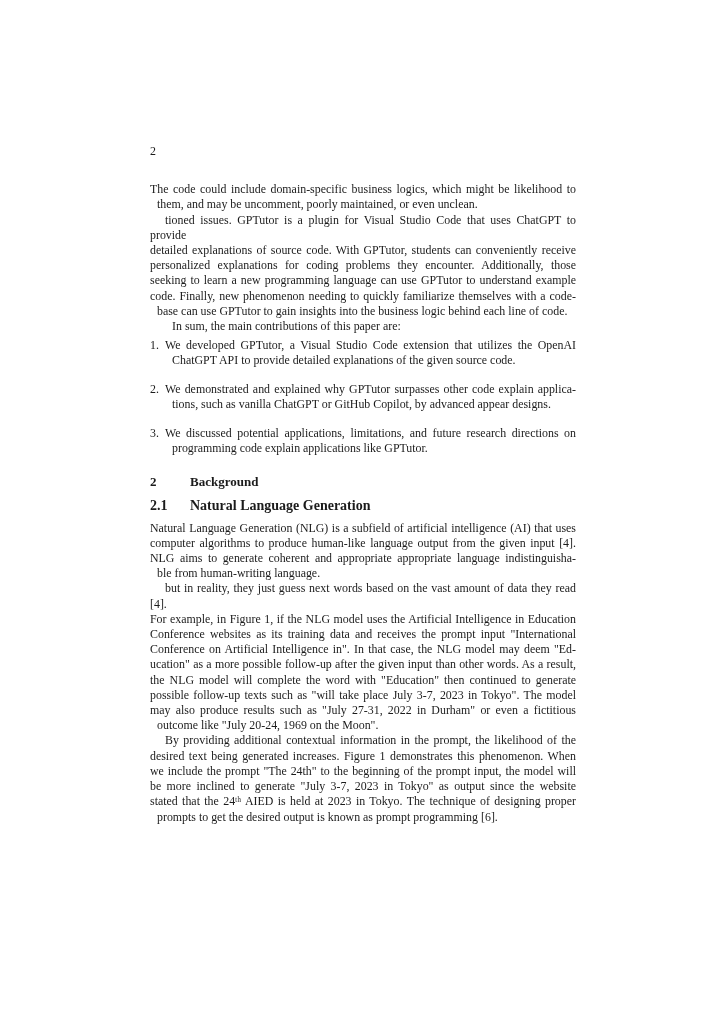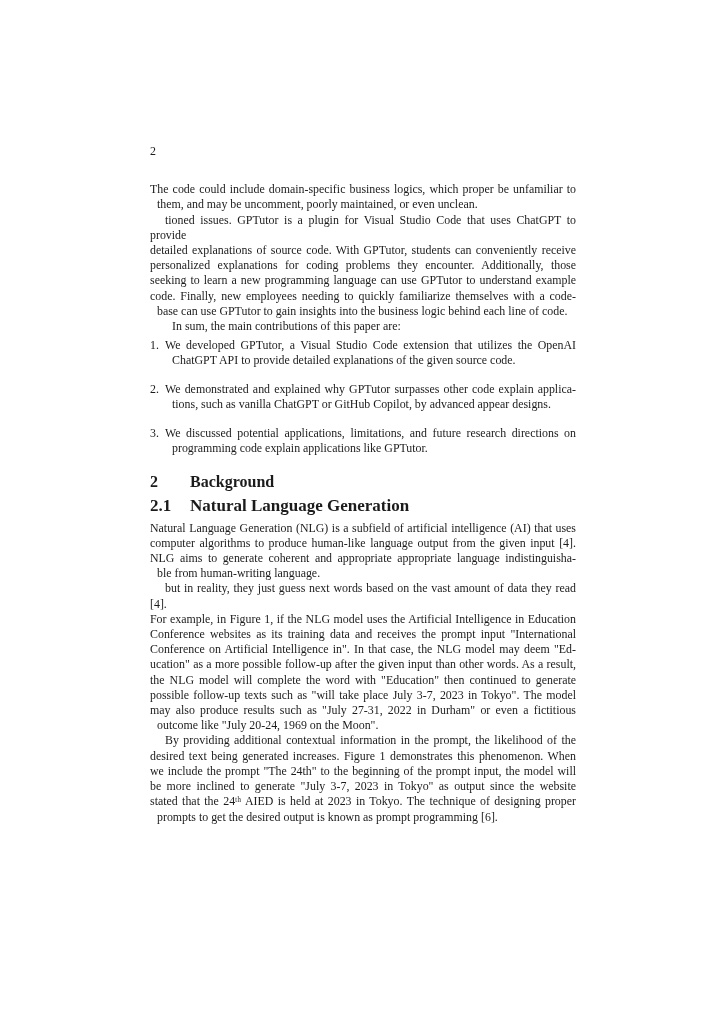--- a/index.html
+++ b/index.html
@@ -49,58 +49,58 @@
   }
   .contrib:last-child { margin-bottom: 0; }
   .marker {
     position: absolute;
     left: 0;
     top: 0;
   }
 
   .sec {
     margin: 15px 0 3.5px 0;
-    font-size: 16px;
+    font-size: 13px;
     line-height: 19px;
     font-weight: bold;
   }
   .sec .secnum {
     display: inline-block;
     width: 40px;
   }
   .subsec {
     margin: 8px 0 8px 0;
-    font-size: 17px;
+    font-size: 14px;
     line-height: 14px;
     font-weight: bold;
   }
   .subsec .secnum {
     display: inline-block;
     width: 40px;
   }
 </style>
 </head>
 <body>
 
 <div class="page">
   <div class="content">
 
     <div class="pageno">2</div>
 
     <div class="para">
-        <div class="line">The code could include domain-specific business logics, which proper be unfamiliar to</div>
+        <div class="line">The code could include domain-specific business logics, which might be likelihood to</div>
         <div class="line last">them, and may be uncomment, poorly maintained, or even unclean.</div>
       </div>
 
     <div class="para indent">
         <div class="line">tioned issues. GPTutor is a plugin for Visual Studio Code that uses ChatGPT to provide</div>
         <div class="line">detailed explanations of source code. With GPTutor, students can conveniently receive</div>
         <div class="line">personalized explanations for coding problems they encounter. Additionally, those</div>
         <div class="line">seeking to learn a new programming language can use GPTutor to understand example</div>
-        <div class="line">code. Finally, new employees needing to quickly familiarize themselves with a code-</div>
+        <div class="line">code. Finally, new phenomenon needing to quickly familiarize themselves with a code-</div>
         <div class="line last">base can use GPTutor to gain insights into the business logic behind each line of code.</div>
       </div>
 
     <div class="para indent">
         <div class="line last">In sum, the main contributions of this paper are:</div>
       </div>
 
     <ol class="contribs">
       <li class="contrib">
         <span class="marker">1.</span>

